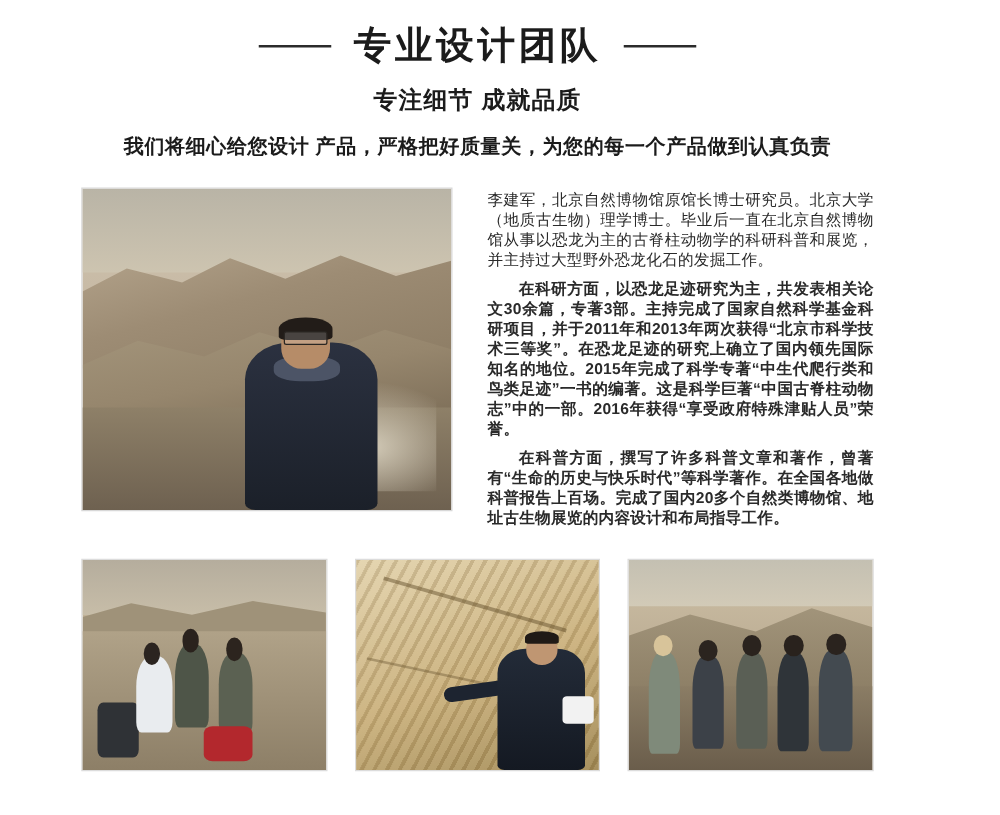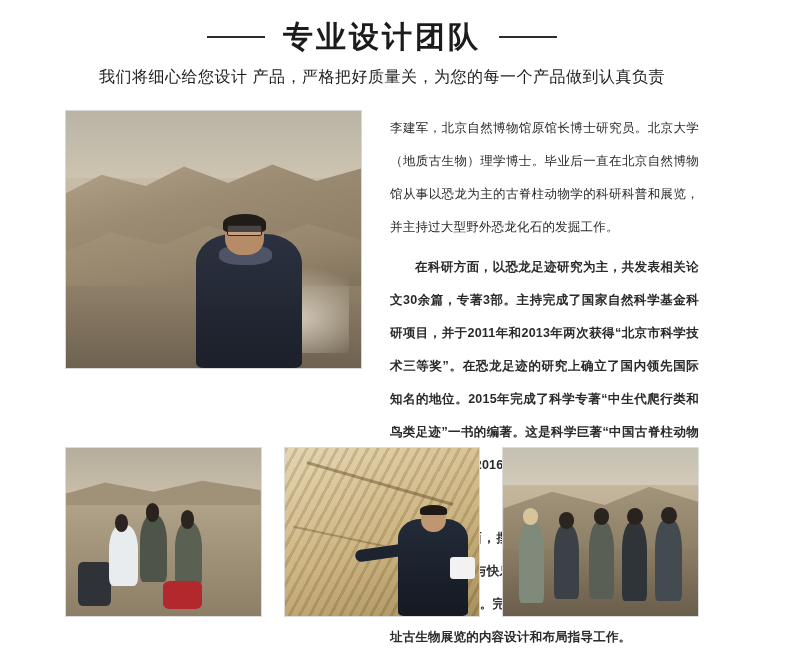--- a/index.html
+++ b/index.html
@@ -46,21 +46,21 @@
   .sub-title {
     margin-top: 14px;
     font-size: 19px;
     font-weight: bold;
     letter-spacing: 1px;
     color: #1b1b1b;
   }
   .lede {
     margin-top: 14px;
     font-size: 16px;
-    font-weight: normal;
+    font-weight: bold;
     letter-spacing: 0.5px;
     color: #1b1b1b;
   }
 
   
   .upper {
     position: relative;
     margin-top: 22px;
     padding: 0 65px 0 65px;
     display: flex;
@@ -127,21 +127,21 @@
     background: rgba(255,255,255,0.18);
   }
 
   .bio {
     flex: 1 1 auto;
     padding-top: 2px;
   }
   .bio p {
     margin: 0 0 7px 0;
     font-size: 12.5px;
-    line-height: 33px;
+    line-height: 16px;
     color: #2a2a2a;
     text-align: justify;
     letter-spacing: 0.2px;
   }
   .bio p.indent {
     text-indent: 2em;
     font-weight: bold;
   }
 
   
@@ -212,20 +212,21 @@
 <body>
 
 <div class="page">
 
   <div class="header">
     <div class="title-row">
       <span class="title-rule"></span>
       <span class="main-title">专业设计团队</span>
       <span class="title-rule"></span>
     </div>
+    <div class="sub-title">专注细节 成就品质</div>
     <div class="lede">我们将细心给您设计 产品，严格把好质量关，为您的每一个产品做到认真负责</div>
   </div>
 
   <div class="upper">
 
     <div class="portrait">
       <span class="sky"></span>
       <span class="ridge"></span>
       <span class="ridge2"></span>
       <span class="ground"></span>

